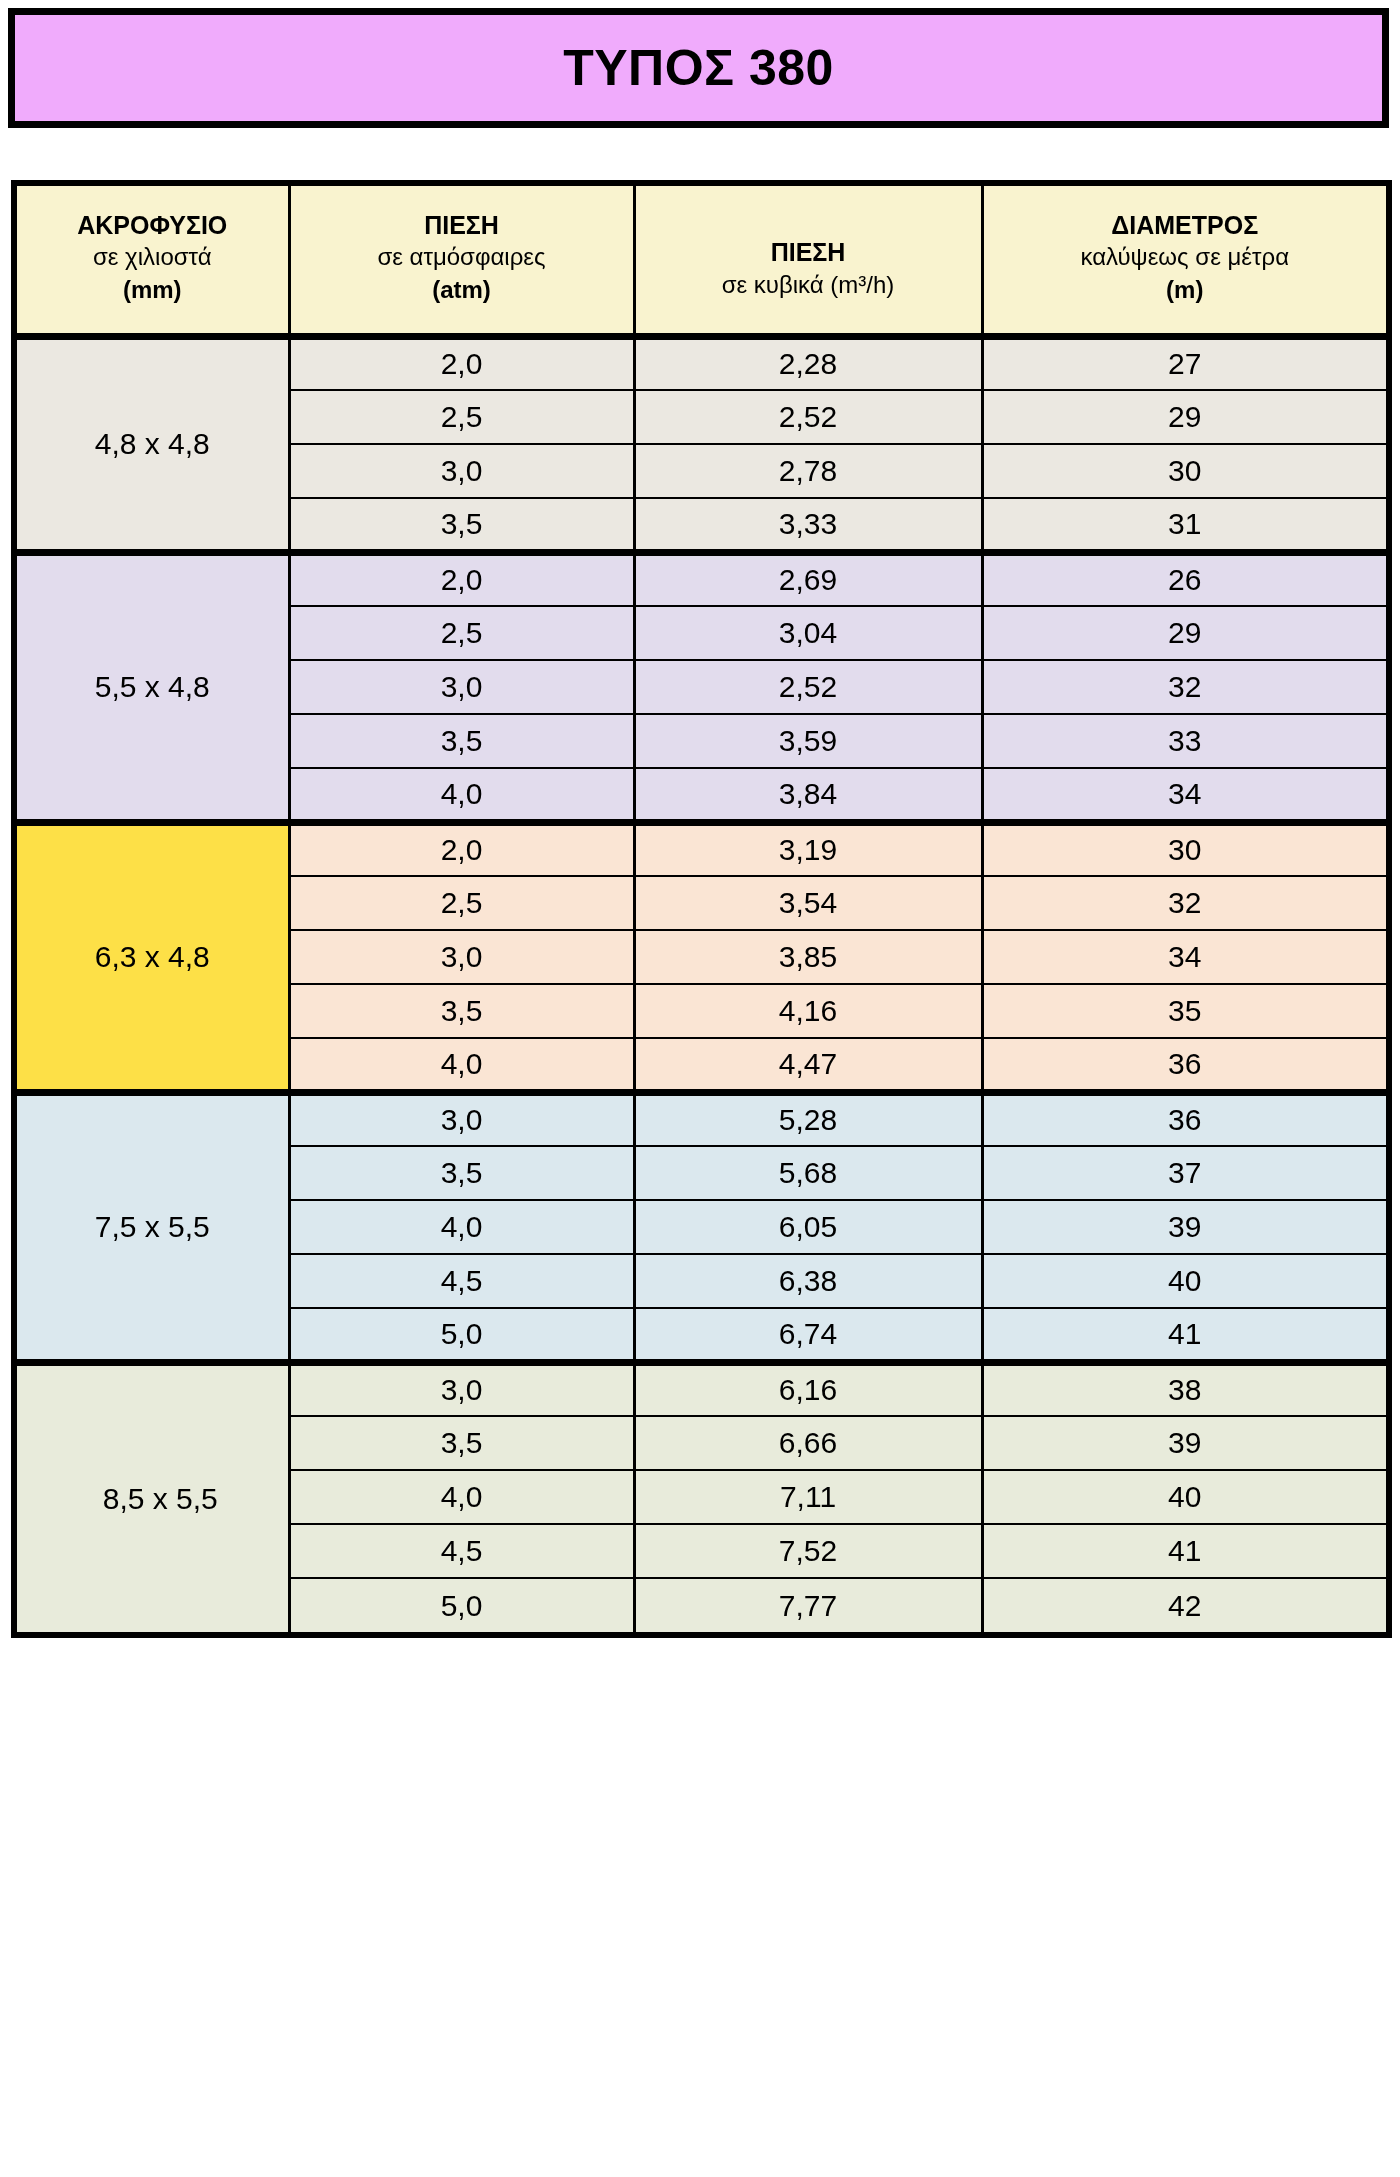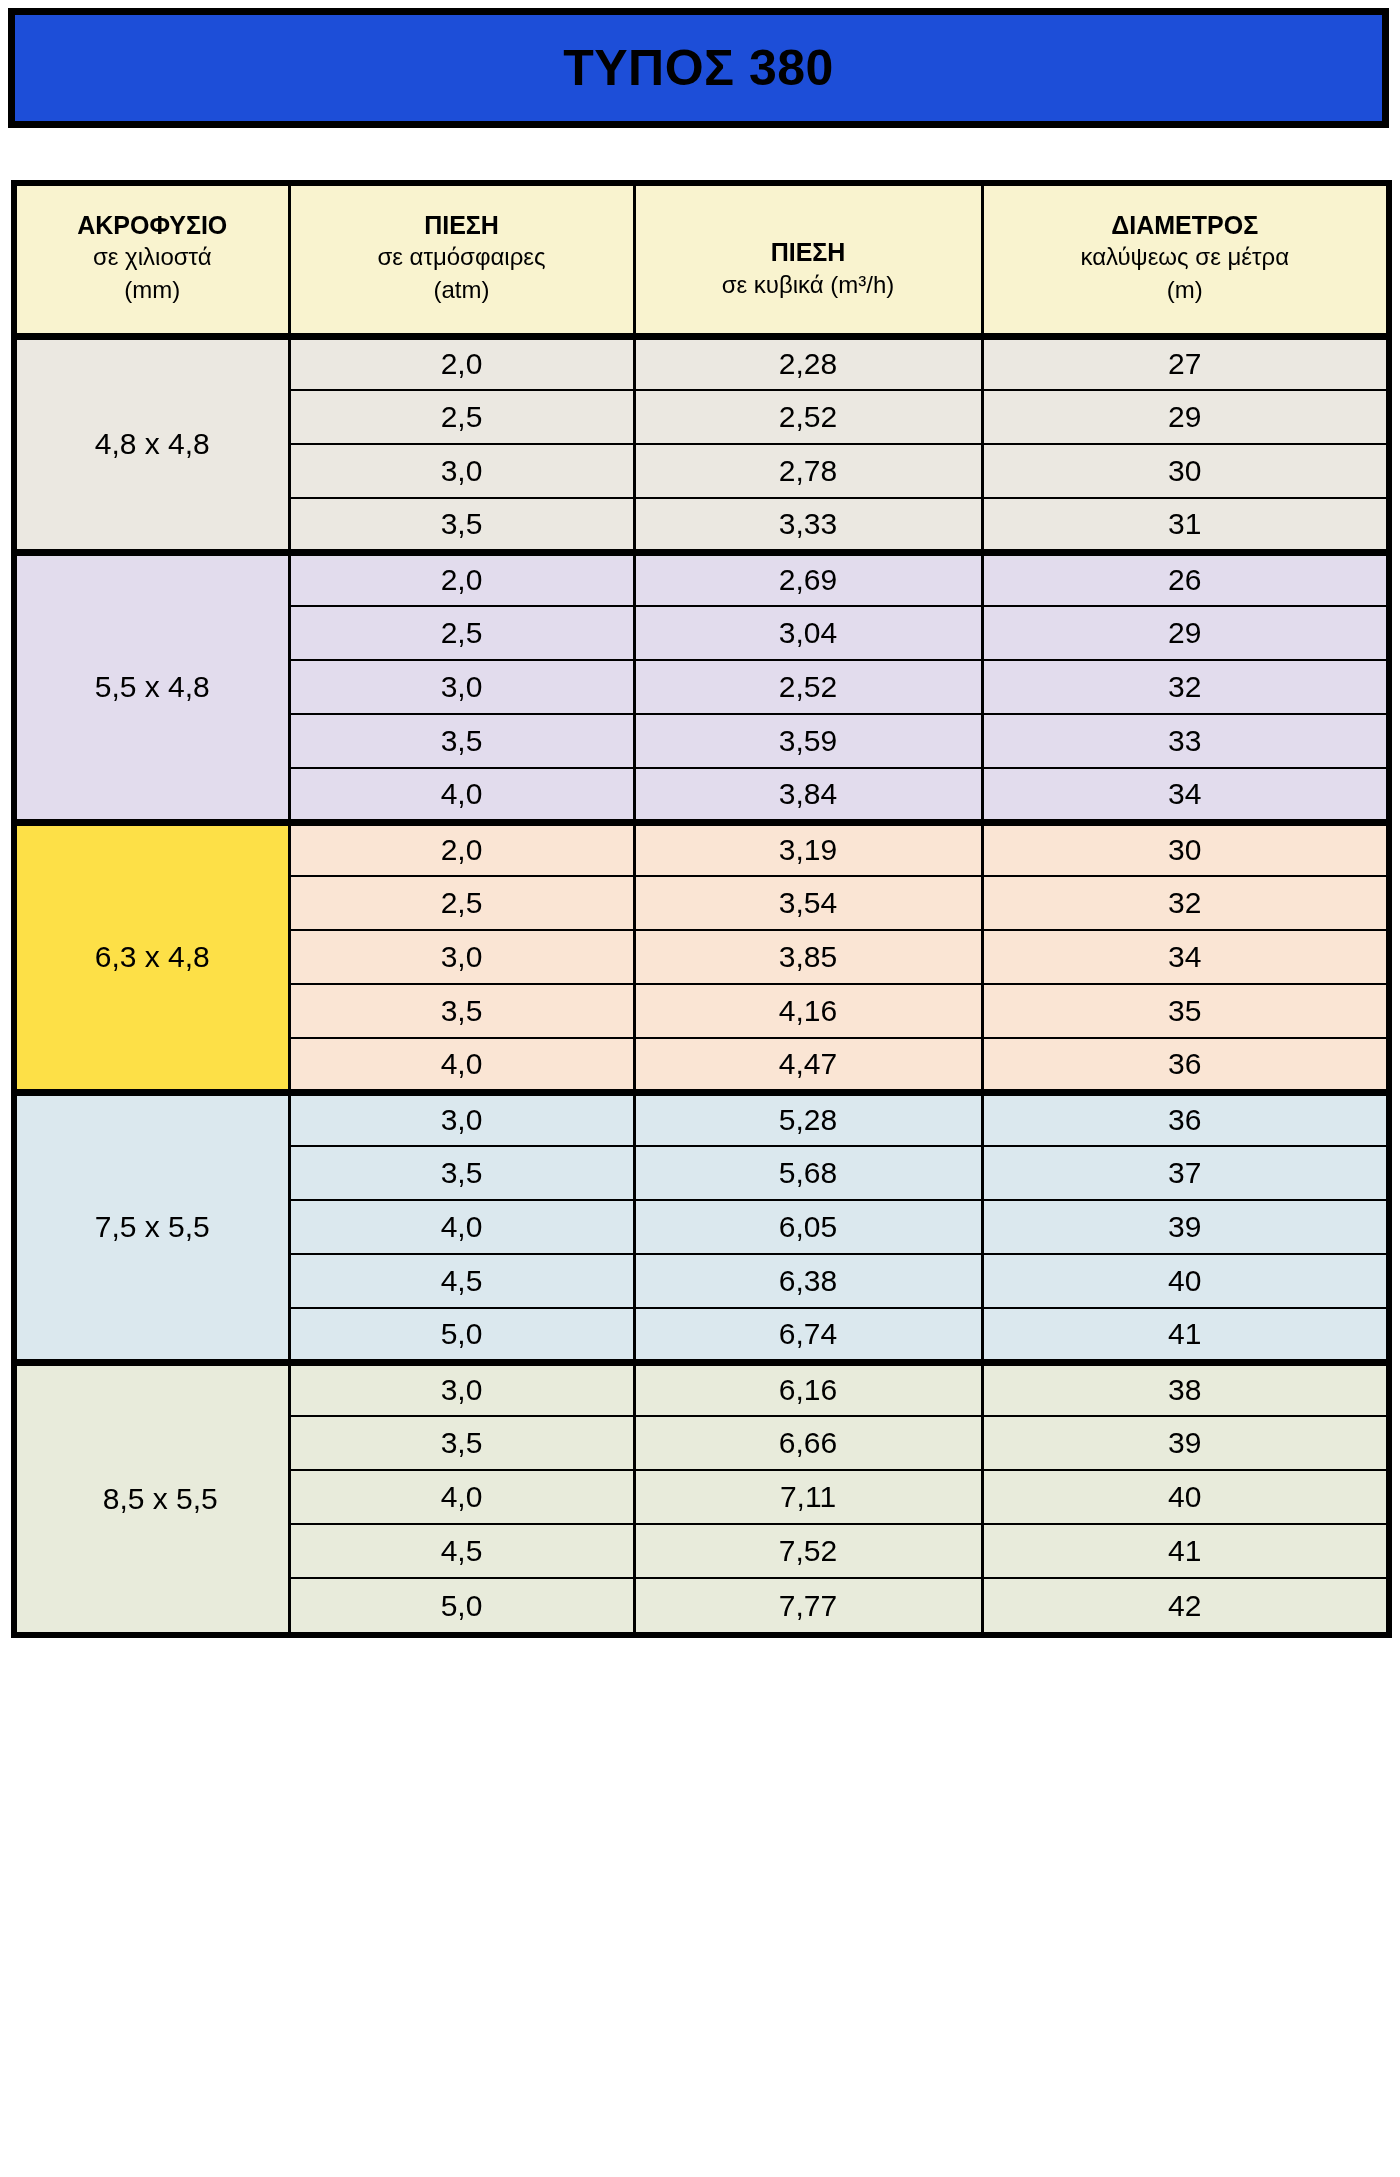--- a/index.html
+++ b/index.html
@@ -24,21 +24,21 @@
   }
 
   
   .title-box {
     position: absolute;
     left: 8px;
     top: 8px;
     width: 1381px;
     height: 120px;
     border: 7px solid #000000;
-    background: #1d4ed8;
+    background: #f0abfc;
     display: flex;
     align-items: center;
     justify-content: center;
   }
   .title-text {
     font-size: 50px;
     font-weight: bold;
     letter-spacing: 0.5px;
     line-height: 1;
     color: #000000;
@@ -88,21 +88,21 @@
   .hd-sub {
     display: block;
     font-size: 24px;
     font-weight: normal;
     line-height: 1.35;
     white-space: nowrap;
   }
   .hd-sub2 {
     display: block;
     font-size: 24px;
-    font-weight: normal;
+    font-weight: bold;
     line-height: 1.35;
     white-space: nowrap;
   }
   .hd-stack-lower .hd-main { margin-top: 22px; }
 
   
   tbody td {
     text-align: center;
     vertical-align: middle;
     font-size: 30px;

